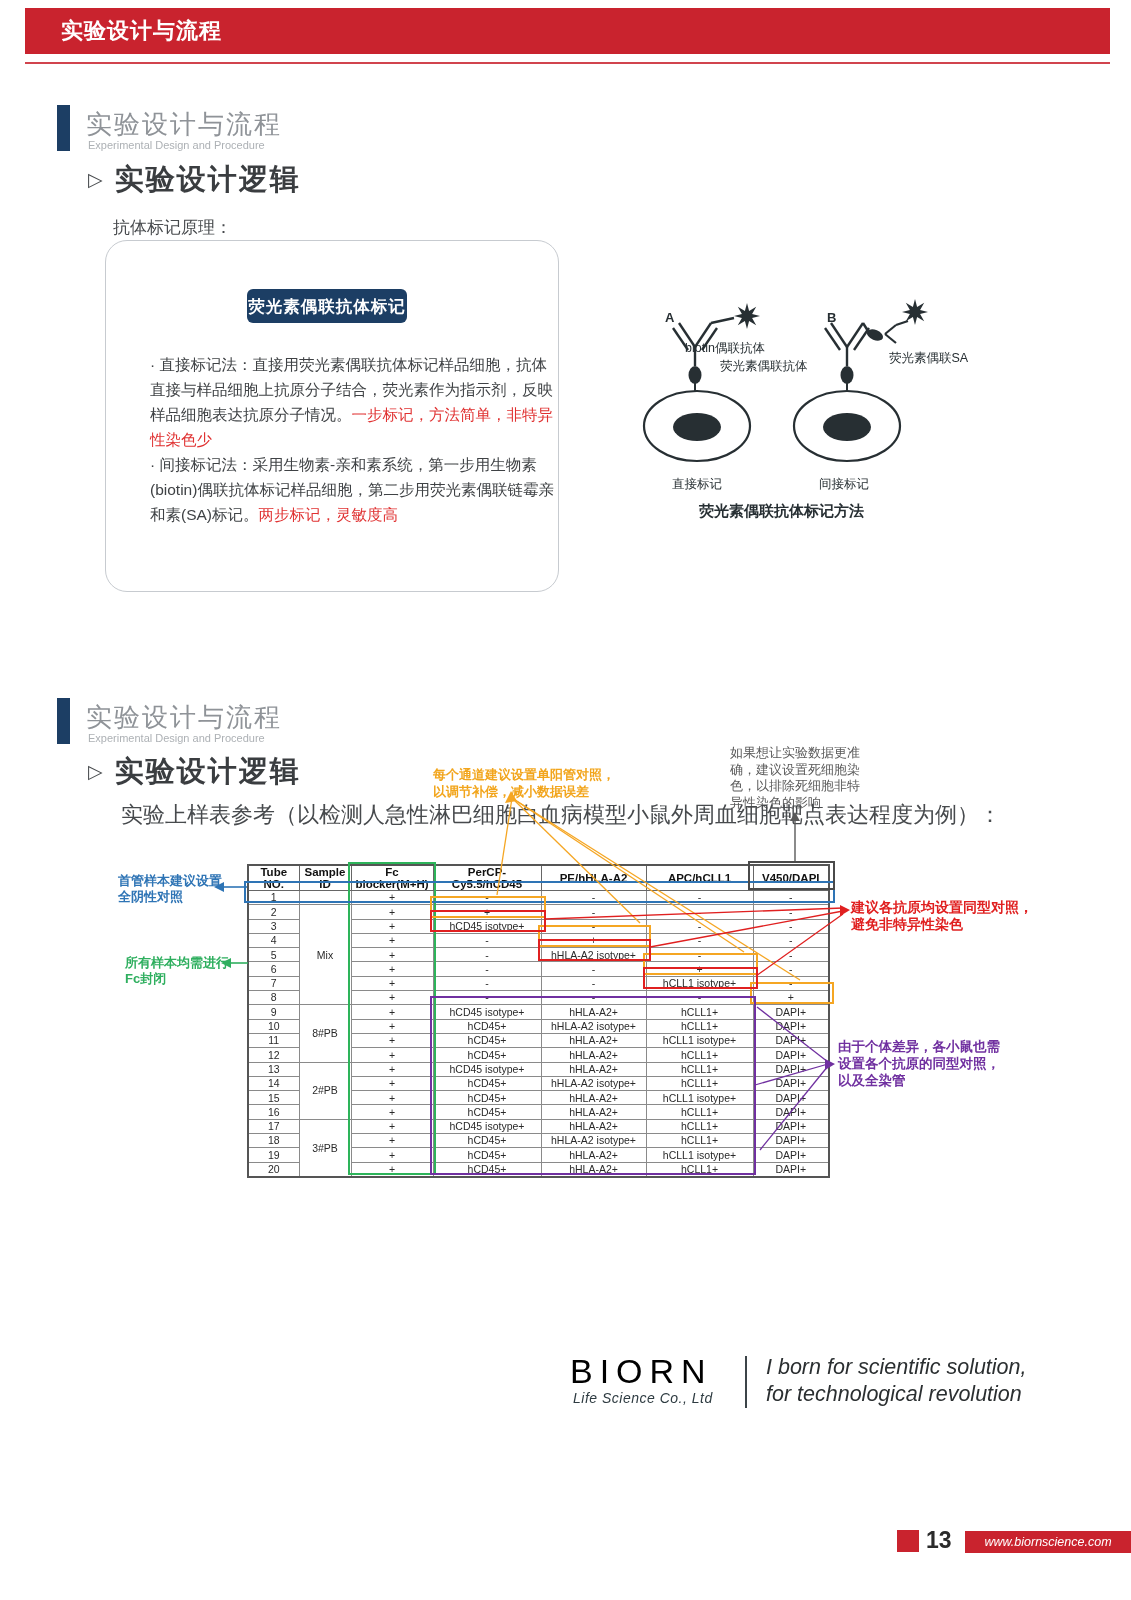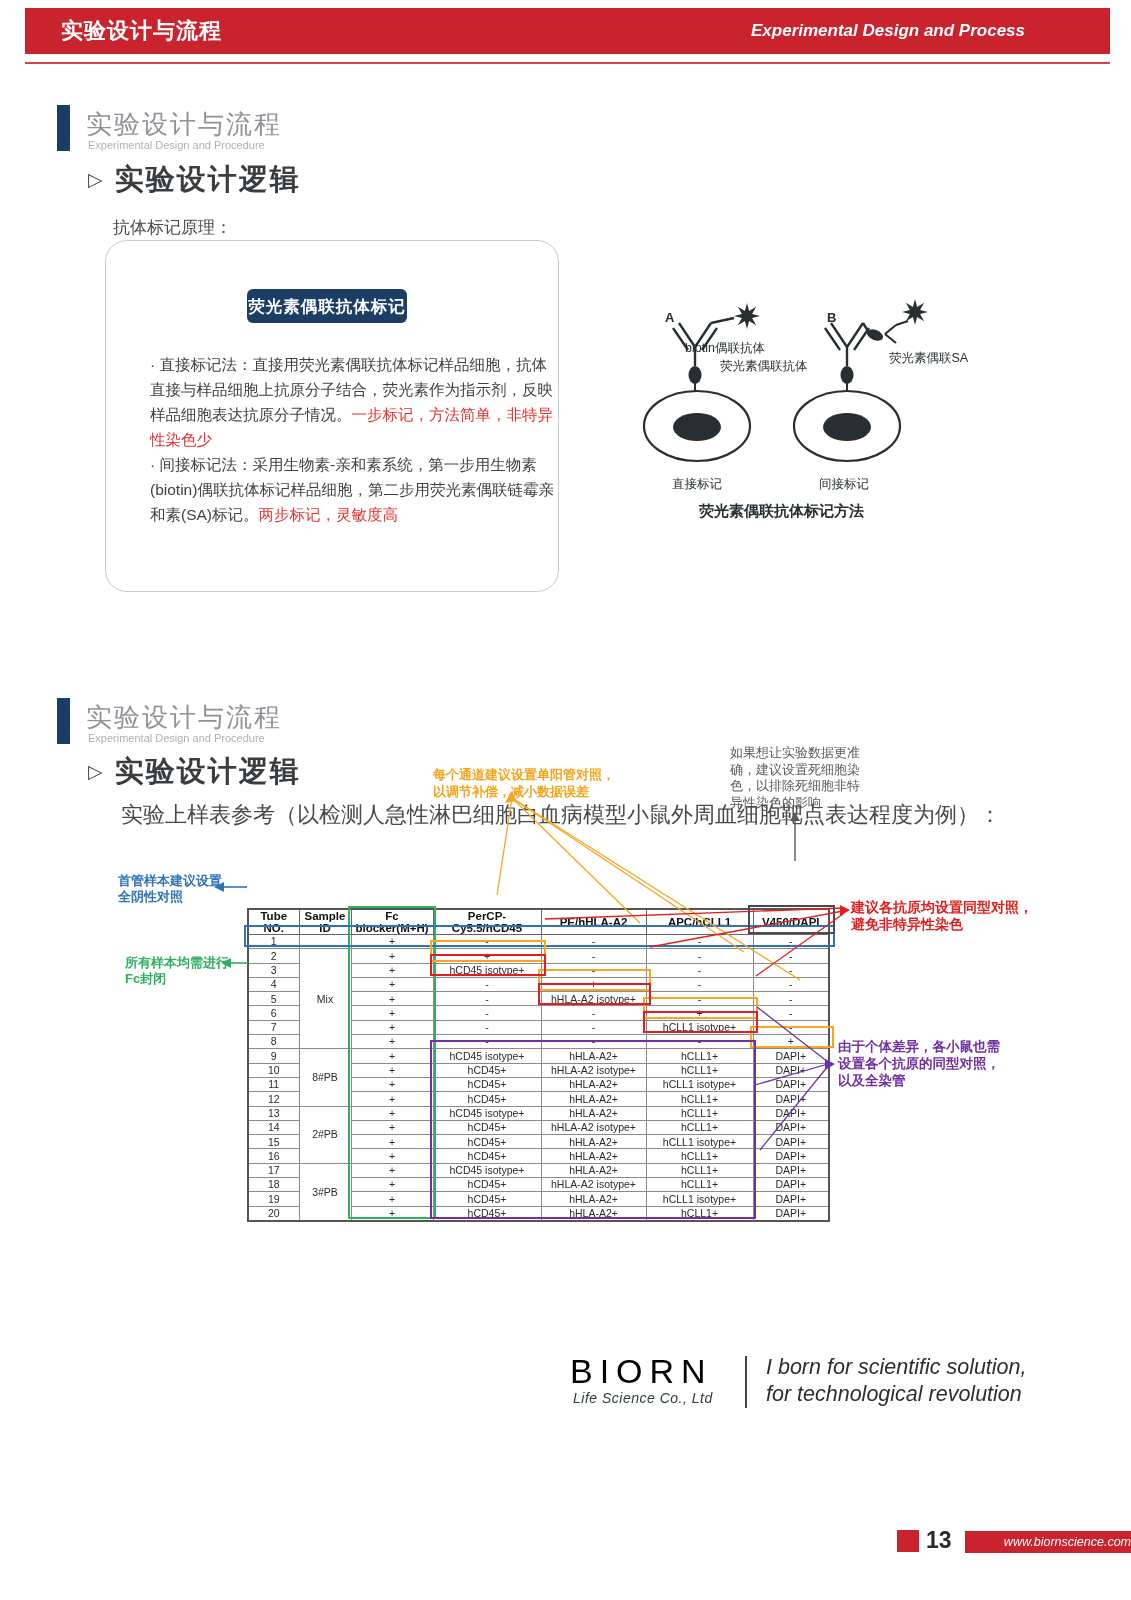--- a/index.html
+++ b/index.html
@@ -39,21 +39,21 @@
   
   .ann{font-size:13px;font-weight:bold;line-height:17px;}
   .ann-orange{color:#F2A51C;margin-top:8px;}
   .ann-gray{color:#595959;font-weight:normal;line-height:16.5px;}
   .ann-blue{color:#2E74B5;line-height:16px;}
   .ann-green{color:#2FAF5F;line-height:16px;}
   .ann-red{color:#E02020;font-size:14px;}
   .ann-purple{color:#7030A0;font-size:13.5px;}
 
   
-  .table-wrap{left:247px;top:864px;width:581px;margin-top:44px;}
+  .table-wrap{left:247px;top:864px;width:581px;}
   table.sheet{border-collapse:collapse;table-layout:fixed;width:581px;border:2px solid #555;}
   table.sheet th{height:18px;padding:0;font-size:11.5px;font-weight:bold;color:#111;border:1px solid #666;background:#fff;}
   table.sheet td{height:13.3px;padding:0;font-size:10.5px;color:#2a2a2a;text-align:center;border:1px solid #8a8a8a;line-height:1;}
   .ovl{position:absolute;pointer-events:none;}
   .ovl.green{border:2px solid #2DB45A;}
   .ovl.blue{border:2px solid #2E74B5;}
   .ovl.orange{border:2px solid #F5A623;}
   .ovl.redbox{border:2px solid #E02020;}
   .ovl.purple{border:2.5px solid #7030A0;}
   .ovl.graybox{border:2px solid #4a4a4a;}
@@ -61,28 +61,27 @@
   .arrow-svg{left:0;top:0;pointer-events:none;z-index:6;}
 
   
   .logo-name{left:570px;top:1352px;font-size:34px;letter-spacing:7px;color:#000000;font-weight:500;}
   .logo-sub{left:573px;top:1390px;font-size:14px;font-style:italic;color:#2F3C42;letter-spacing:0.5px;text-align:center;}
   .logo-div{left:745px;top:1356px;width:2px;height:52px;background:#3c4448;}
   .tagline{left:766px;top:1354px;font-size:21.5px;line-height:27px;font-style:italic;color:#2b2f31;}
   .pg-square{left:897px;top:1530px;width:22px;height:22px;background:#C9232E;}
   .pg-num{left:926px;top:1527px;font-size:23px;font-weight:bold;color:#2b2b2b;}
   .pg-bar{left:965px;top:1531px;width:166px;height:22px;background:#C9232E;color:#fff;
-          font-size:12.5px;font-style:italic;text-align:right;line-height:22px;}
+          font-size:12.5px;font-style:italic;text-align:center;line-height:22px;}
 </style>
 </head>
 <body>
 
 <div class="abs topbar">
   <div class="zh">实验设计与流程</div>
-  <div class="en">Experimental Design and Process</div>
 </div>
 <div class="abs topline"></div>
 
 <div class="abs sec-mark" style="left:57px;top:105px;"></div>
 <div class="abs sec-title" style="left:86px;top:107px;">实验设计与流程</div>
 <div class="abs sec-sub" style="left:88px;top:139px;">Experimental Design and Procedure</div>
 
 <div class="abs h2line" style="left:88px;top:160px;">
   <span class="tri">▷</span><span>实验设计逻辑</span>
 </div>

